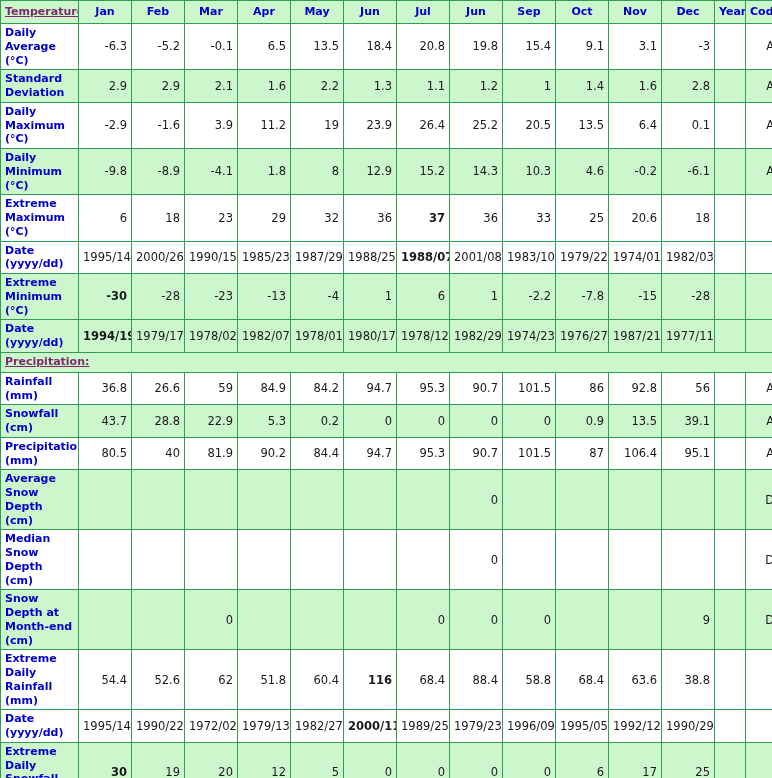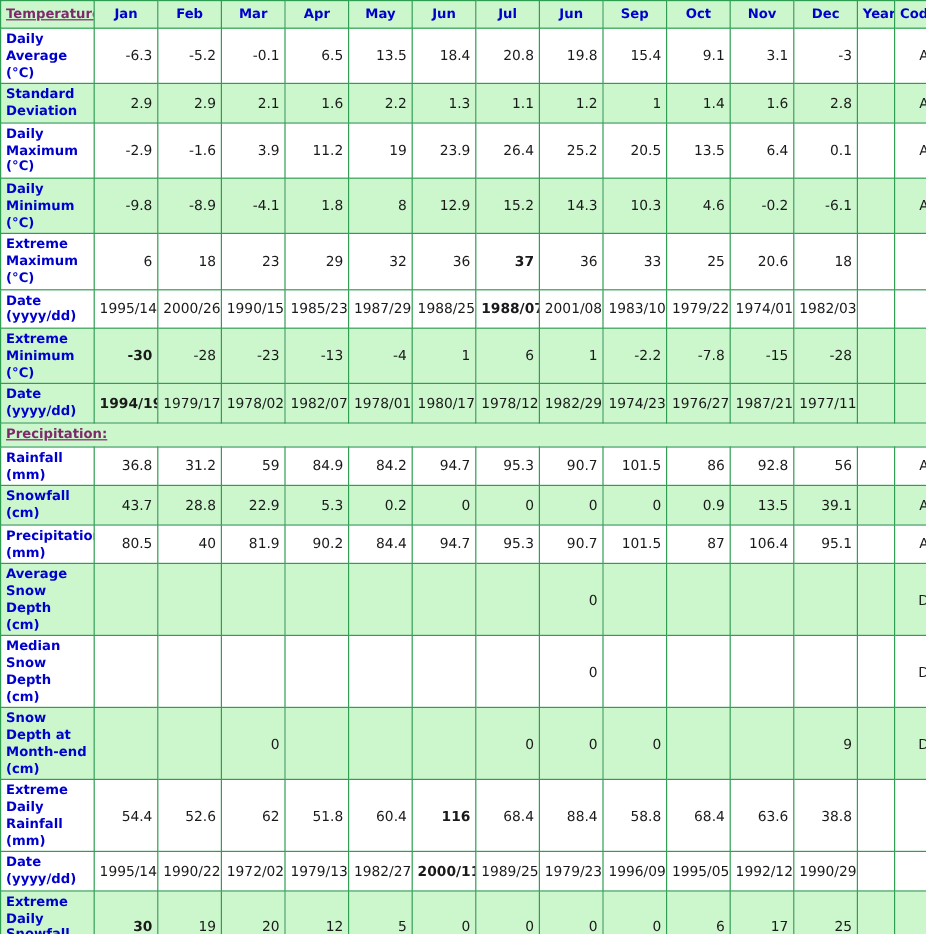--- a/index.html
+++ b/index.html
@@ -250,21 +250,21 @@
         <td class="val">1977/11</td>
         <td class="val"></td>
         <td class="val"></td>
       </tr>
       <tr class="shade section">
         <td colspan="15">Precipitation:</td>
       </tr>
       <tr class="plain">
         <td class="rowlabel">Rainfall (mm)</td>
         <td class="val">36.8</td>
-        <td class="val">31.2</td>
+        <td class="val">26.6</td>
         <td class="val">59</td>
         <td class="val">84.9</td>
         <td class="val">84.2</td>
         <td class="val">94.7</td>
         <td class="val">95.3</td>
         <td class="val">90.7</td>
         <td class="val">101.5</td>
         <td class="val">86</td>
         <td class="val">92.8</td>
         <td class="val">56</td>

